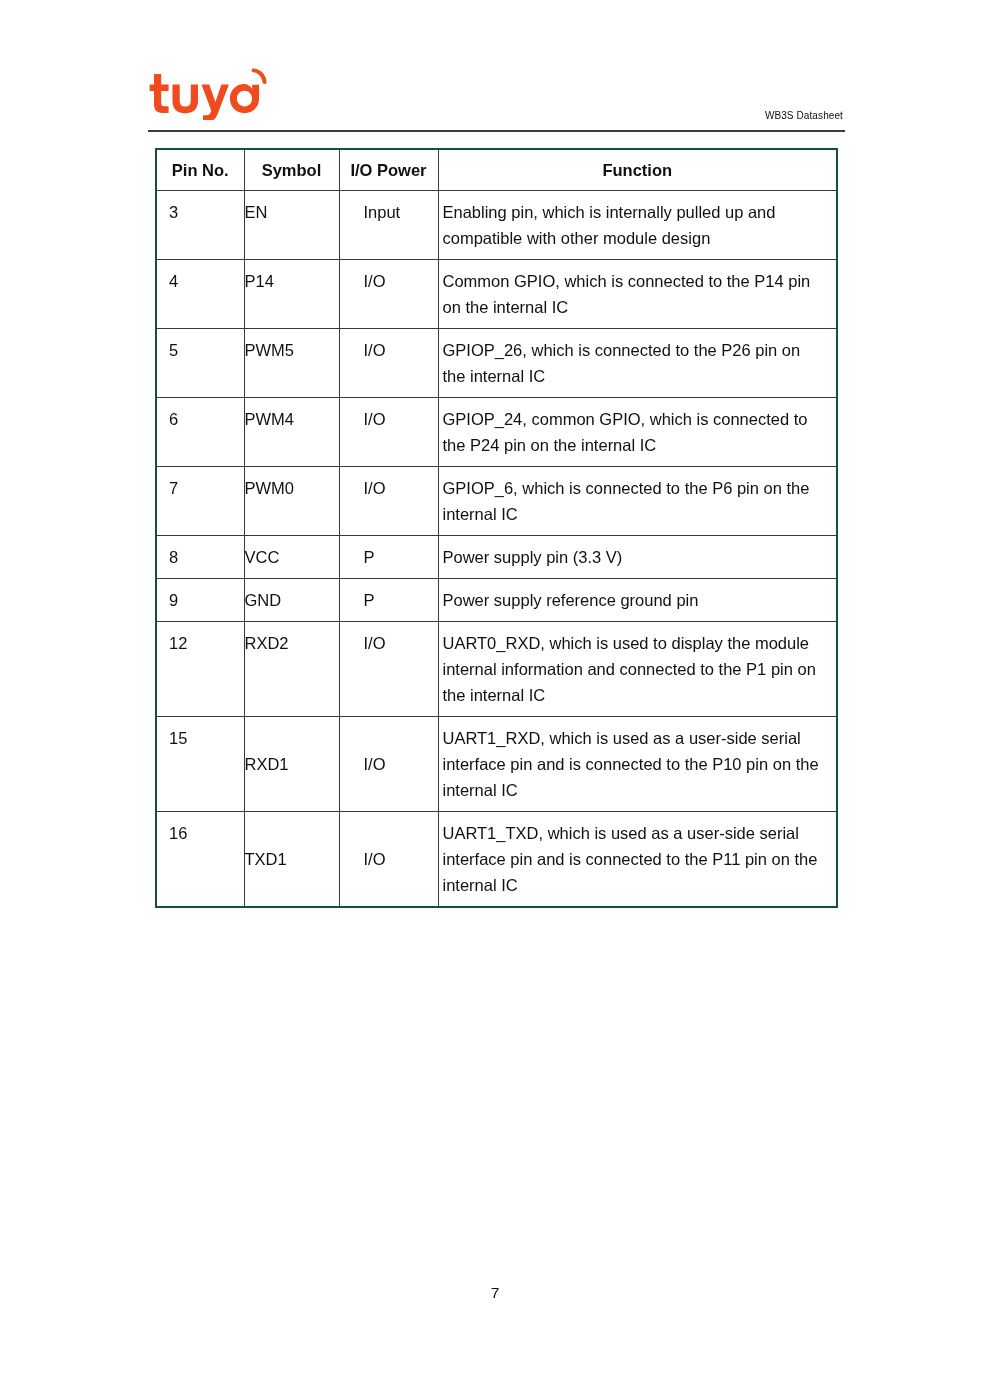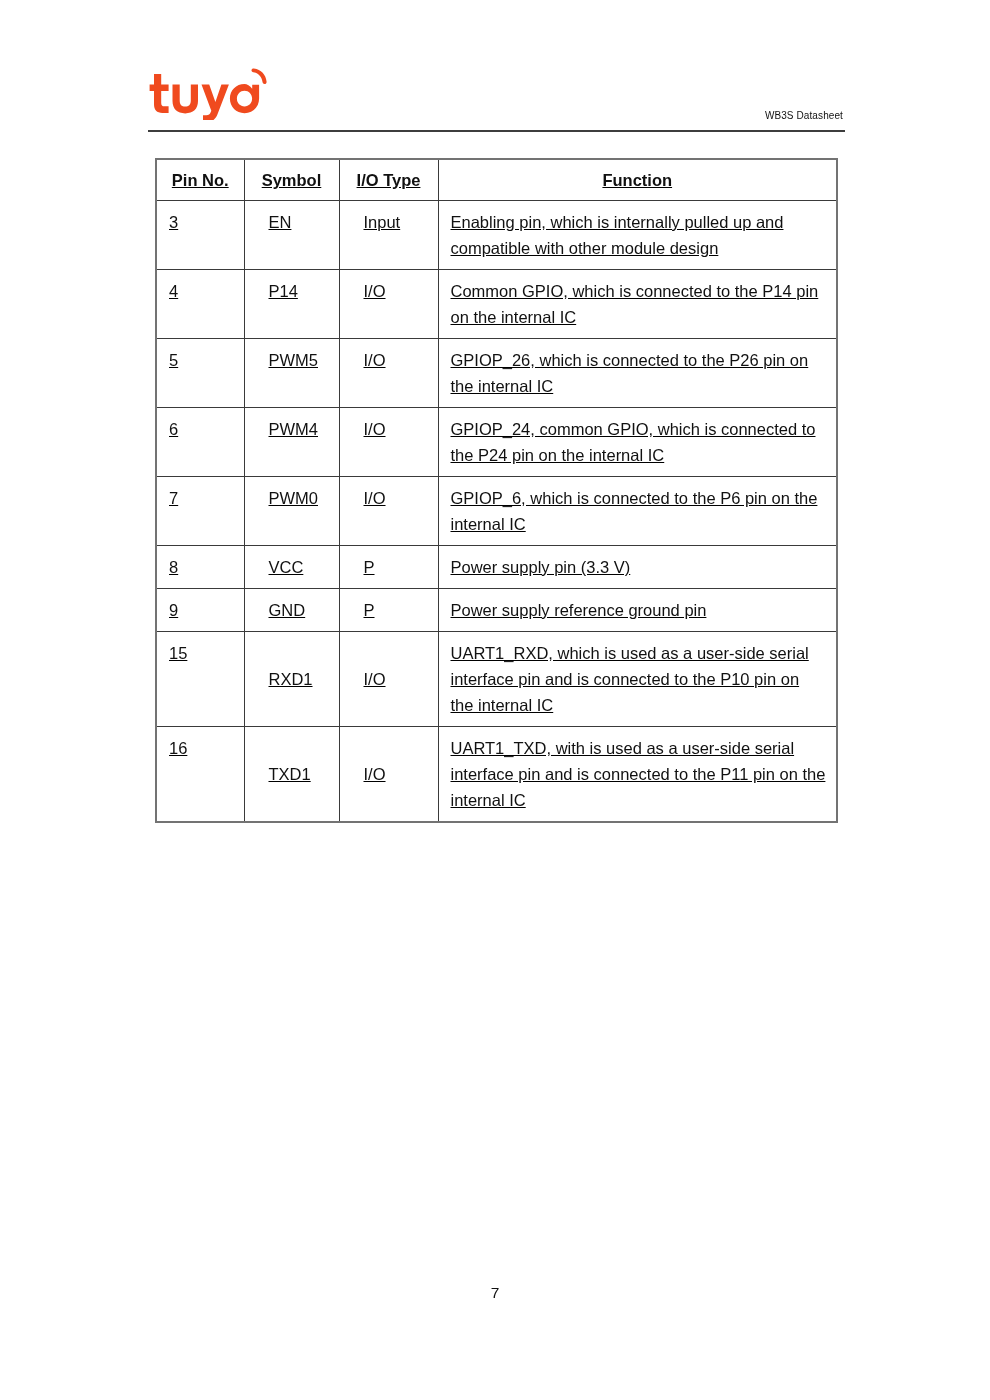--- a/index.html
+++ b/index.html
@@ -56,26 +56,25 @@
     top: 68px;
     width: 697px;
     height: 0;
     border-top: 2px solid #3d3d3d;
   }
 
   
   .pin-table {
     position: absolute;
     left: 155px;
-    top: 158px;
+    top: 148px;
     width: 681px;
     border-collapse: collapse;
     table-layout: fixed;
-    border: 2px solid #737373;
-    text-decoration: underline;
+    border: 2px solid #14532d;
   }
   .pin-table col.c-pin    { width: 88px; }
   .pin-table col.c-sym    { width: 95px; }
   .pin-table col.c-io     { width: 99px; }
   .pin-table col.c-func   { width: 399px; }
 
   .pin-table th,
   .pin-table td {
     border: 1px solid #3a3a3a;
     font-size: 16.5px;
@@ -87,23 +86,23 @@
 
   .pin-table thead th {
     text-align: center;
     font-weight: bold;
     height: 26px;
     vertical-align: middle;
     padding: 7px 0 7px 0;
   }
 
   td.cell-pin   { padding-left: 12px; }
-  td.cell-sym   { padding-left: 24px; }
+  td.cell-sym   { padding-left: 0; }
   td.cell-io    { padding-left: 24px; }
-  td.cell-func  { padding-left: 12px; padding-right: 10px; margin-top: 24px; }
+  td.cell-func  { padding-left: 4px; padding-right: 10px; margin-top: 24px; }
 
   
   tr.split-align td.cell-sym,
   tr.split-align td.cell-io { vertical-align: middle; margin-top: 46px; }
 
   
   .page-number {
     position: absolute;
     left: 0;
     right: 0;
@@ -147,21 +146,21 @@
     <colgroup>
       <col class="c-pin">
         <col class="c-sym">
         <col class="c-io">
         <col class="c-func">
     </colgroup>
     <thead>
       <tr>
         <th>Pin No.</th>
         <th>Symbol</th>
-        <th>I/O Type</th>
+        <th>I/O Power</th>
         <th>Function</th>
       </tr>
     </thead>
     <tbody>
         <tr>
           <td class="cell-pin">3</td>
           <td class="cell-sym">EN</td>
           <td class="cell-io">Input</td>
           <td class="cell-func">Enabling pin, which is internally pulled up and compatible with other module design</td>
         </tr>
@@ -194,30 +193,36 @@
           <td class="cell-sym">VCC</td>
           <td class="cell-io">P</td>
           <td class="cell-func">Power supply pin (3.3 V)</td>
         </tr>
         <tr>
           <td class="cell-pin">9</td>
           <td class="cell-sym">GND</td>
           <td class="cell-io">P</td>
           <td class="cell-func">Power supply reference ground pin</td>
         </tr>
+        <tr>
+          <td class="cell-pin">12</td>
+          <td class="cell-sym">RXD2</td>
+          <td class="cell-io">I/O</td>
+          <td class="cell-func">UART0_RXD, which is used to display the module internal information and connected to the P1 pin on the internal IC</td>
+        </tr>
         <tr class="split-align">
           <td class="cell-pin">15</td>
           <td class="cell-sym">RXD1</td>
           <td class="cell-io">I/O</td>
           <td class="cell-func">UART1_RXD, which is used as a user-side serial interface pin and is connected to the P10 pin on the internal IC</td>
         </tr>
         <tr class="split-align">
           <td class="cell-pin">16</td>
           <td class="cell-sym">TXD1</td>
           <td class="cell-io">I/O</td>
-          <td class="cell-func">UART1_TXD, with is used as a user-side serial interface pin and is connected to the P11 pin on the internal IC</td>
+          <td class="cell-func">UART1_TXD, which is used as a user-side serial interface pin and is connected to the P11 pin on the internal IC</td>
         </tr>
       </tbody>
   </table>
 
   <div class="page-number">7</div>
 
 </div>
 
 </body></html>

